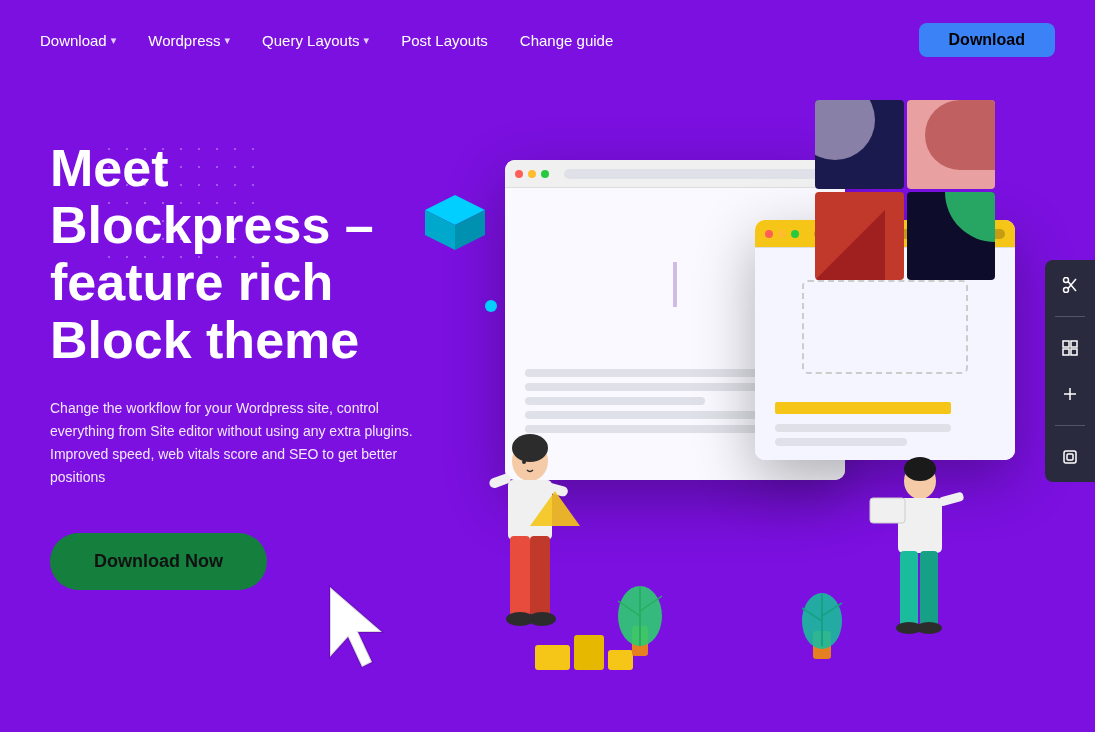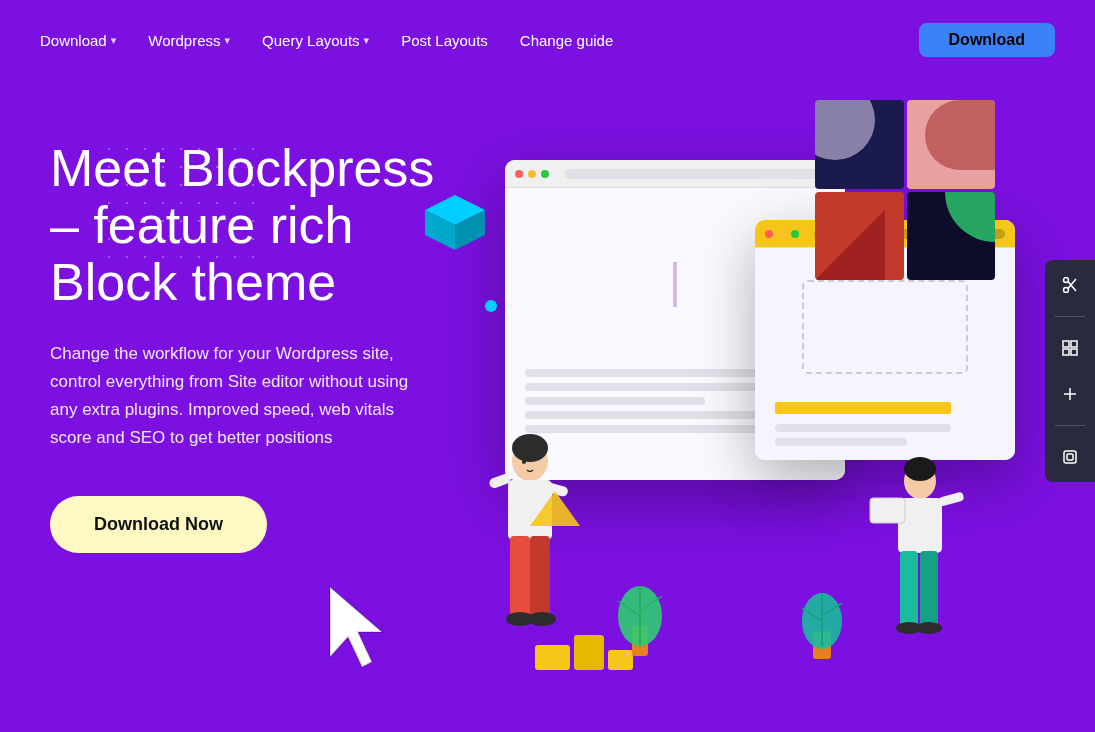--- a/index.html
+++ b/index.html
@@ -99,33 +99,33 @@
 
     .hero-left {
       position: relative;
       z-index: 2;
       padding: 60px 0 40px 50px;
       max-width: 440px;
     }
     .hero-title {
       color: white;
       font-size: 52px;
-      font-weight: 400;
+      font-weight: 700;
       line-height: 1.1;
       margin-bottom: 28px;
     }
     .hero-desc {
       color: rgba(255,255,255,0.9);
-      font-size: 17px;
+      font-size: 14px;
       line-height: 1.65;
       margin-bottom: 44px;
       max-width: 400px;
     }
     .download-now-btn {
-      background: #fef9c3;
+      background: #15803d;
       color: #111;
       border: none;
       border-radius: 40px;
       padding: 18px 44px;
       font-size: 18px;
       font-weight: 800;
       cursor: pointer;
       display: inline-block;
     }
 

